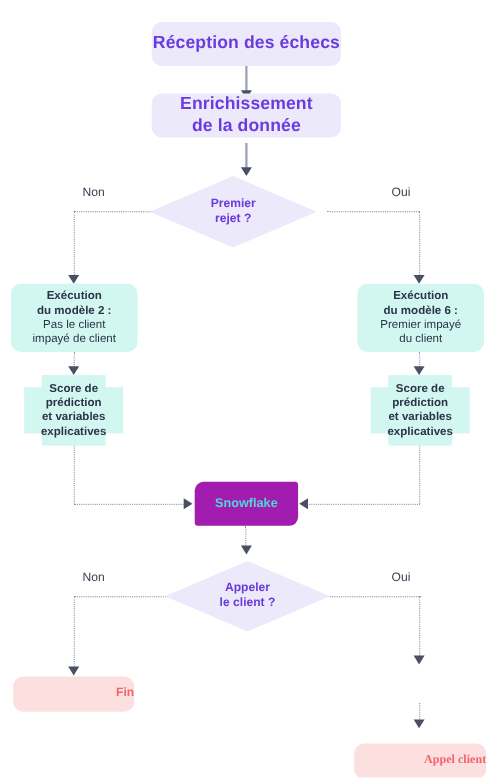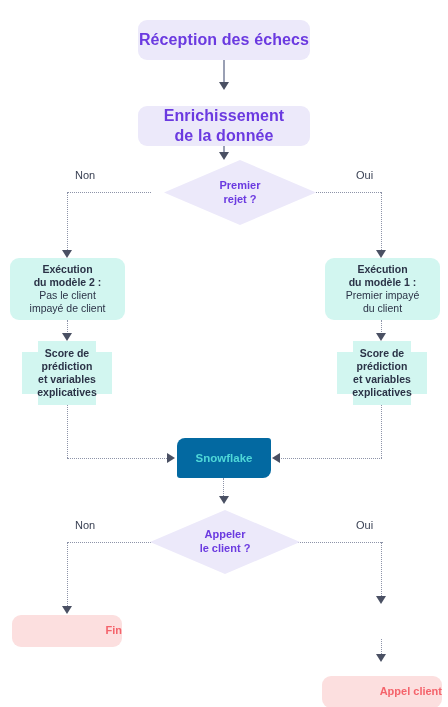--- a/index.html
+++ b/index.html
@@ -58,21 +58,21 @@
   }
   .n-pink {
     background: #fcdfdf;
     color: #f4636b;
     border-radius: 9px;
     font-weight: bold;
     font-size: 11px;
     align-items: flex-end;
   }
   .n-purple {
-    background: #0369a1;
+    background: #a21caf;
     color: #4fd8d8;
     font-weight: bold;
     font-size: 11.5px;
     border-radius: 8px 3px 8px 3px;
   }
   .b { font-weight: bold; }
   .r { font-weight: normal; }
 
   
   .cross-wrap { position: absolute; z-index: 3; }
@@ -187,29 +187,29 @@
 
 <div id="canvas">
 
   <div class="node n-lav" style="left:138px; top:20px; width:172px; height:40px;">
     <span class="ln">Réception des échecs</span>
   </div>
 
   <div class="ln-solid-v" style="left:223px; top:60px; height:25px;"></div>
   <div class="arrow-d" style="left:219px; top:82px;"></div>
 
-  <div class="node n-lav" style="left:138px; top:106px; width:172px; height:40px;">
+  <div class="node n-lav" style="left:138px; top:85px; width:172px; height:40px;">
     <span class="ln">Enrichissement</span>
     <span class="ln">de la donnée</span>
   </div>
 
   <div class="ln-solid-v" style="left:223px; top:130px; height:26px;"></div>
   <div class="arrow-d" style="left:219px; top:152px;"></div>
 
-  <div class="diamond" style="left:164px; top:160px; width:152px; height:65px;">
+  <div class="diamond" style="left:136px; top:160px; width:152px; height:65px;">
     <div class="dshape"></div>
     <div class="dtxt">
       <span class="ln">Premier</span>
       <span class="ln">rejet ?</span>
     </div>
   </div>
 
   <div class="branch-label" style="left:75px; top:169px;">Non</div>
   <div class="branch-label" style="left:356px; top:169px;">Oui</div>
 
@@ -223,21 +223,21 @@
 
   <div class="node n-mint" style="left:10px; top:258px; width:115px; height:62px;">
     <span class="ln b">Exécution</span>
     <span class="ln b">du modèle 2 :</span>
     <span class="ln r">Pas le client</span>
     <span class="ln r">impayé de client</span>
   </div>
 
   <div class="node n-mint" style="left:325px; top:258px; width:115px; height:62px;">
     <span class="ln b">Exécution</span>
-    <span class="ln b">du modèle 1 :</span>
+    <span class="ln b">du modèle 6 :</span>
     <span class="ln r">Premier impayé</span>
     <span class="ln r">du client</span>
   </div>
 
   <div class="ln-dot-v" style="left:67px; top:320px; height:18px;"></div>
   <div class="arrow-d" style="left:62px; top:333px;"></div>
 
   <div class="ln-dot-v" style="left:381px; top:320px; height:18px;"></div>
   <div class="arrow-d" style="left:376px; top:333px;"></div>
 
@@ -298,17 +298,17 @@
   <div class="arrow-d" style="left:376px; top:596px;"></div>
 
   <div class="node n-pink" style="left:12px; top:615px; width:110px; height:32px;">
     <span class="ln">Fin</span>
   </div>
 
 
   <div class="ln-dot-v" style="left:381px; top:639px; height:19px;"></div>
   <div class="arrow-d" style="left:376px; top:654px;"></div>
 
-  <div class="node n-pink" style="left:322px; top:676px; width:120px; height:32px;">
+  <div class="node n-pink" style="left:322px; top:676px; width:120px; height:32px;font-family:Liberation Serif, serif;">
     <span class="ln">Appel client</span>
   </div>
 
 </div>
 
 </body></html>

